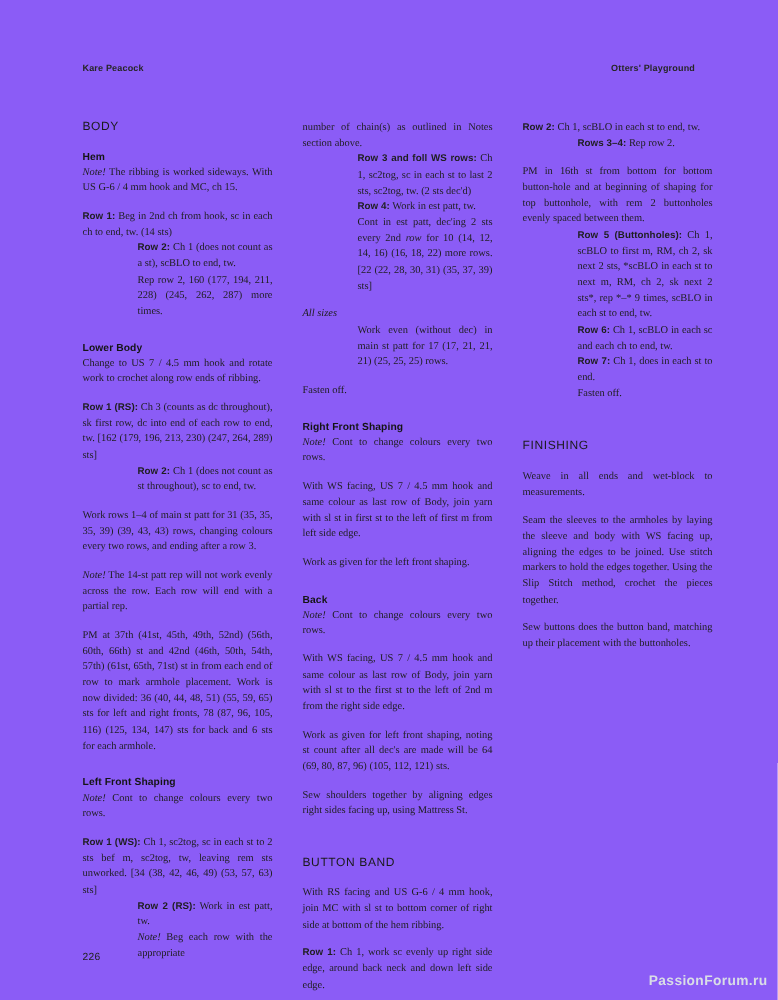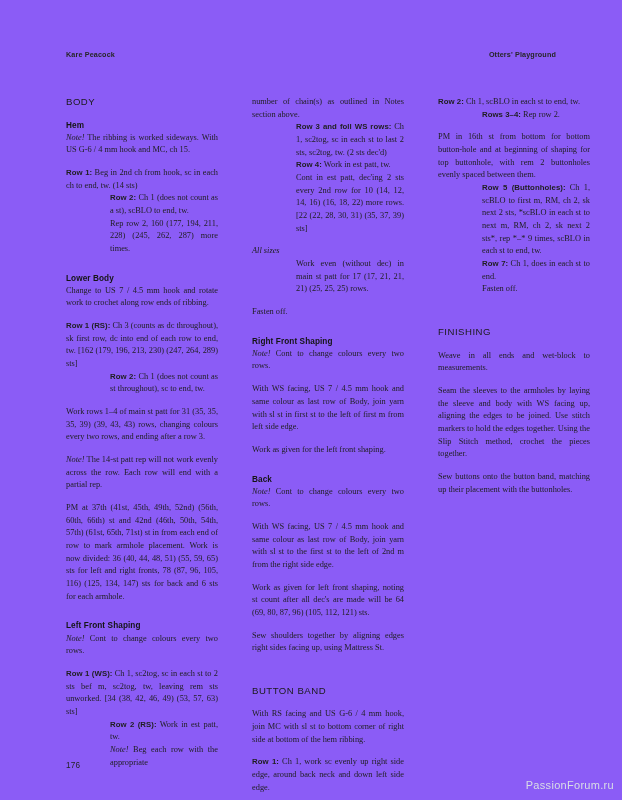--- a/index.html
+++ b/index.html
@@ -39,21 +39,21 @@
   }
 
   
   .columns {
     position: absolute;
     left: 66px;
     top: 96px;
     width: 494px;
     height: 650px;
     display: flex;
-    gap: 34px;
+    gap: 24px;
     align-items: flex-start;
   }
   .col {
     width: 152px;
     flex: 0 0 152px;
   }
 
   
   .sec-head {
     font-family: "Liberation Sans", sans-serif;
@@ -104,21 +104,21 @@
     letter-spacing: 0.2px;
   }
   .watermark {
     position: absolute;
     right: 8px;
     bottom: 9px;
     font-family: "Liberation Sans", sans-serif;
     font-size: 11px;
     letter-spacing: 0.3px;
     color: #d9dde6;
-    font-weight: 400;
+    font-weight: 700;
     user-select: none;
   }
 </style>
 </head>
 <body>
 
 <div class="page">
 
   <div class="runhead">
     <span>Kare Peacock</span>
@@ -185,28 +185,29 @@
         <p class="body"><span>With RS facing and US G-6 / 4 mm hook, join MC with sl st to bottom corner of right side at bottom of the hem ribbing.</span></p>
         <div class="gap"></div>
         <p class="body"><span class="bold-run">Row 1:</span><span> Ch 1, work sc evenly up right side edge, around back neck and down left side edge.</span></p>
       </div>
       <div class="col">
         <p class="body"><span class="bold-run">Row 2:</span><span> Ch 1, scBLO in each st to end, tw.</span></p>
         <p class="body"><span class="bold-run">Rows 3–4:</span><span> Rep row 2.</span></p>
         <div class="gap"></div>
         <p class="body"><span>PM in 16th st from bottom for bottom button-hole and at beginning of shaping for top buttonhole, with rem 2 buttonholes evenly spaced between them.</span></p>
         <p class="body"><span class="bold-run">Row 5 (Buttonholes):</span><span> Ch 1, scBLO to first m, RM, ch 2, sk next 2 sts, *scBLO in each st to next m, RM, ch 2, sk next 2 sts*, rep *–* 9 times, scBLO in each st to end, tw.</span></p>
+        <p class="body"><span class="bold-run">Row 6:</span><span> Ch 1, scBLO in each sc and each ch to end, tw.</span></p>
         <p class="body"><span class="bold-run">Row 7:</span><span> Ch 1, does in each st to end.</span></p>
         <p class="body"><span>Fasten off.</span></p>
         <div class="gap-xl"></div>
         <div class="sec-head">FINISHING</div>
         <p class="body"><span>Weave in all ends and wet-block to measurements.</span></p>
         <div class="gap"></div>
         <p class="body"><span>Seam the sleeves to the armholes by laying the sleeve and body with WS facing up, aligning the edges to be joined. Use stitch markers to hold the edges together. Using the Slip Stitch method, crochet the pieces together.</span></p>
         <div class="gap"></div>
-        <p class="body"><span>Sew buttons onto the button band, matching up their placement with the buttonholes.</span></p>
+        <p class="body"><span>Sew buttons does the button band, matching up their placement with the buttonholes.</span></p>
       </div>
     </div>
 
-  <div class="folio">176</div>
+  <div class="folio">226</div>
   <div class="watermark">PassionForum.ru</div>
 
 </div>
 
 </body></html>

